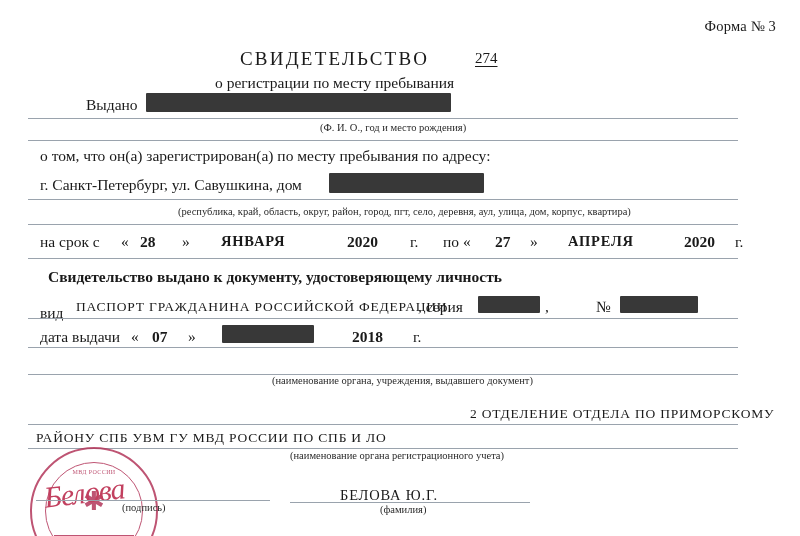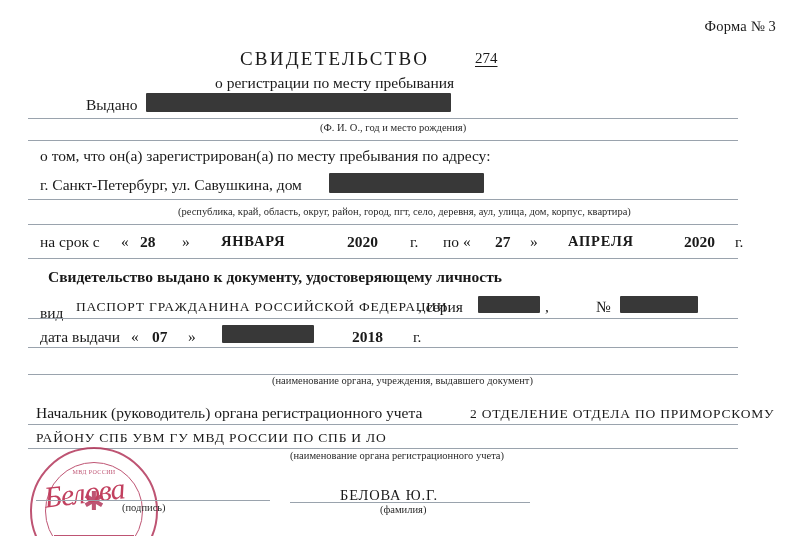--- a/index.html
+++ b/index.html
@@ -201,21 +201,20 @@
   <div class="lbl bold" style="left:152px; top:328px;">07</div>
   <div class="lbl" style="left:188px; top:328px;">»</div>
   <div class="redact" style="left:222px; top:325px; width:92px; height:18px;"></div>
   <div class="lbl bold" style="left:352px; top:328px;">2018</div>
   <div class="lbl" style="left:413px; top:328px;">г.</div>
   <div class="rule" style="left:28px; top:347px; width:710px;"></div>
 
   <div class="rule" style="left:28px; top:374px; width:710px;"></div>
   <div class="small" style="left:272px; top:375px;">(наименование органа, учреждения, выдавшего документ)</div>
 
-  <div class="lbl" style="left:36px; top:404px;">Начальник (руководитель) органа регистрационного учета</div>
   <div class="lbl spaced" style="left:470px; top:406px; font-size:13.5px;">2 ОТДЕЛЕНИЕ ОТДЕЛА  ПО ПРИМОРСКОМУ</div>
   <div class="rule" style="left:28px; top:424px; width:710px;"></div>
   <div class="lbl spaced" style="left:36px; top:430px; font-size:13.5px;">РАЙОНУ  СПБ УВМ  ГУ  МВД  РОССИИ  ПО СПБ  И  ЛО</div>
   <div class="rule" style="left:28px; top:448px; width:710px;"></div>
   <div class="small" style="left:290px; top:450px;">(наименование органа регистрационного учета)</div>
 
   <div class="stamp">
     <div class="stamp-inner"></div>
     <div class="stamp-txt" style="left:50%; top:20px; transform:translateX(-50%);">МВД РОССИИ</div>
     <div class="stamp-eagle">✱</div>

